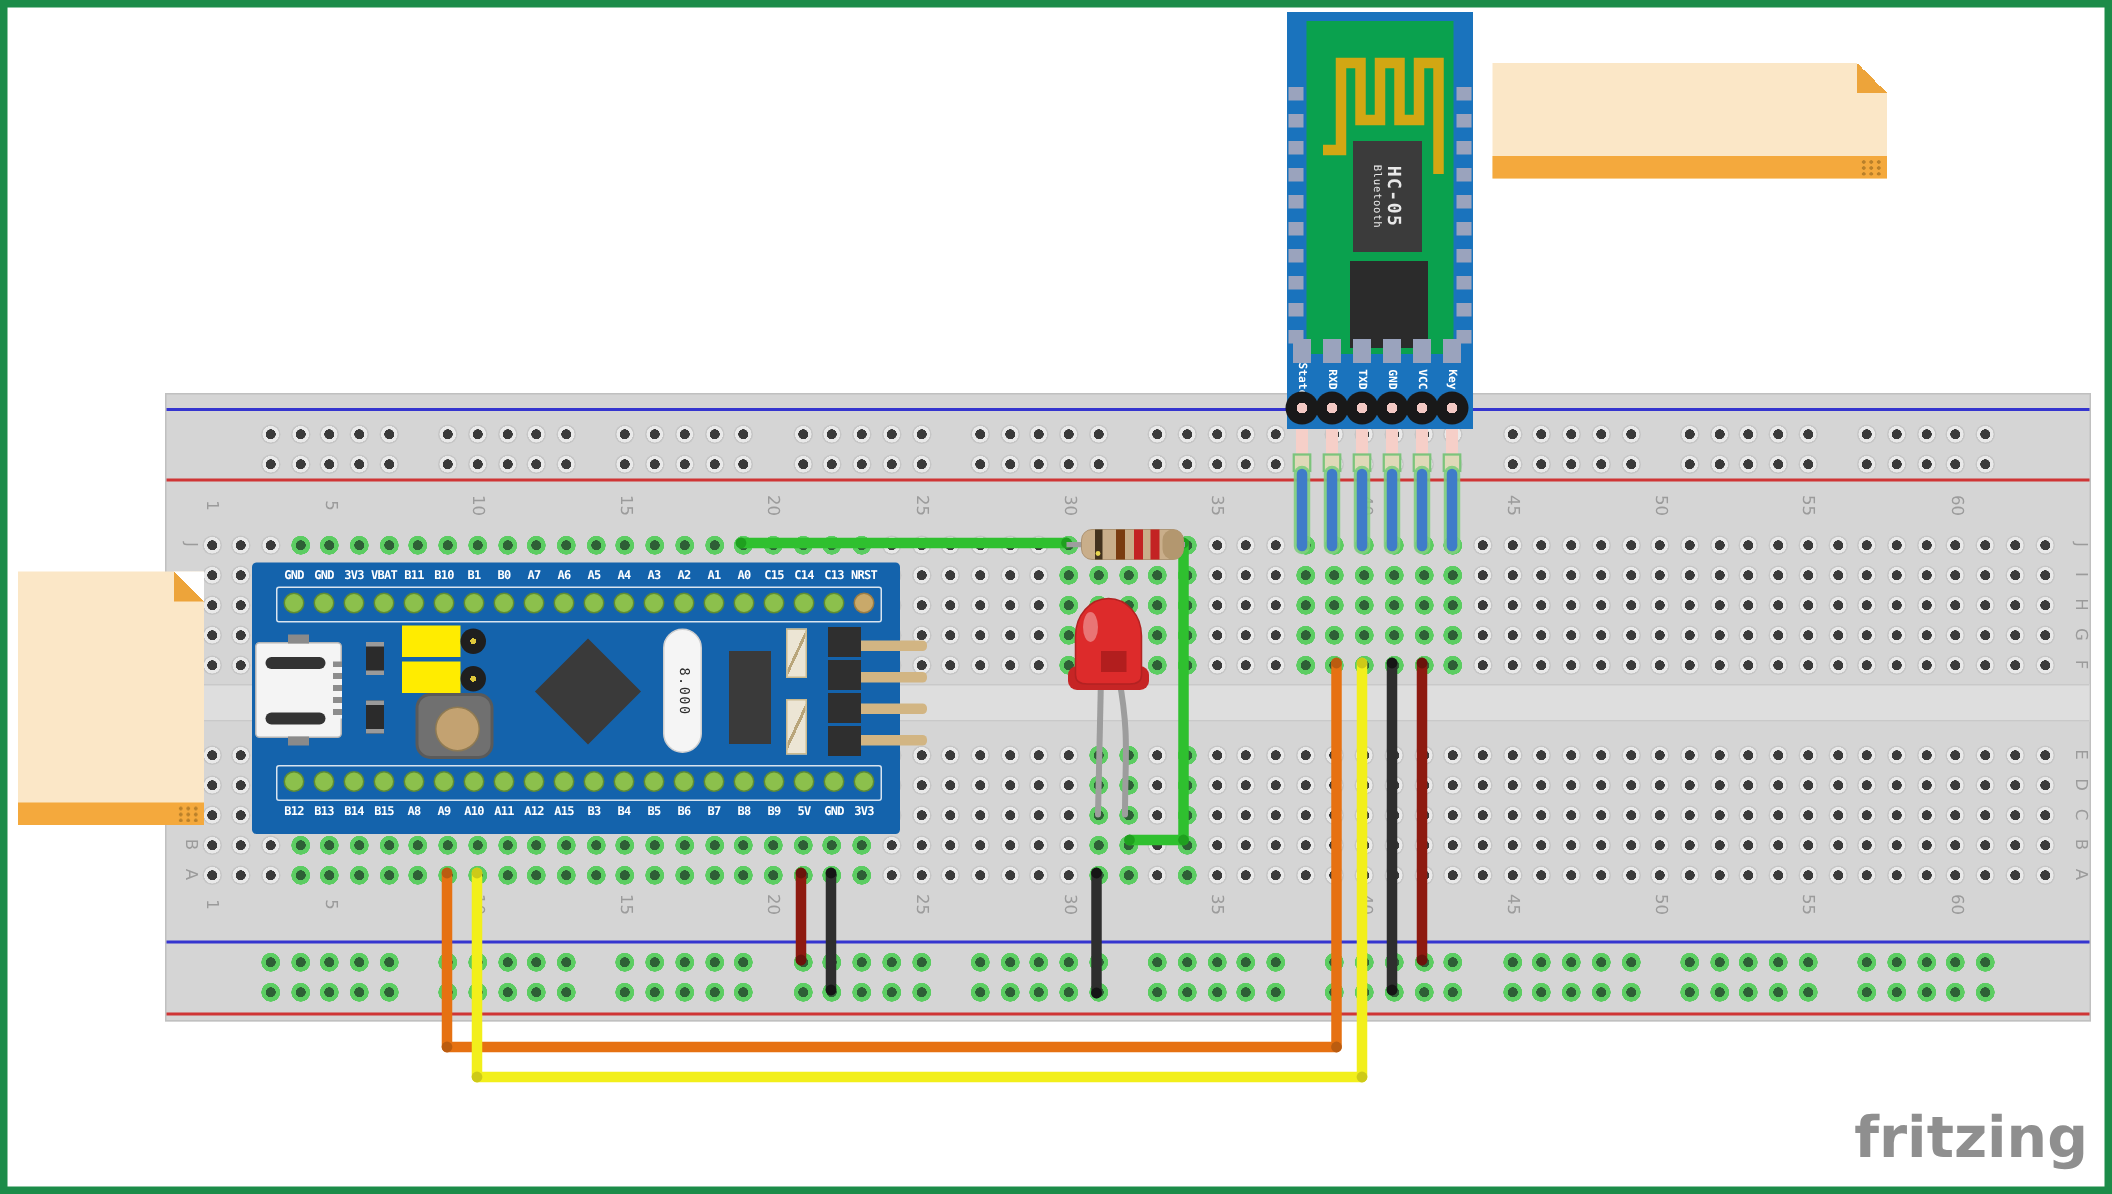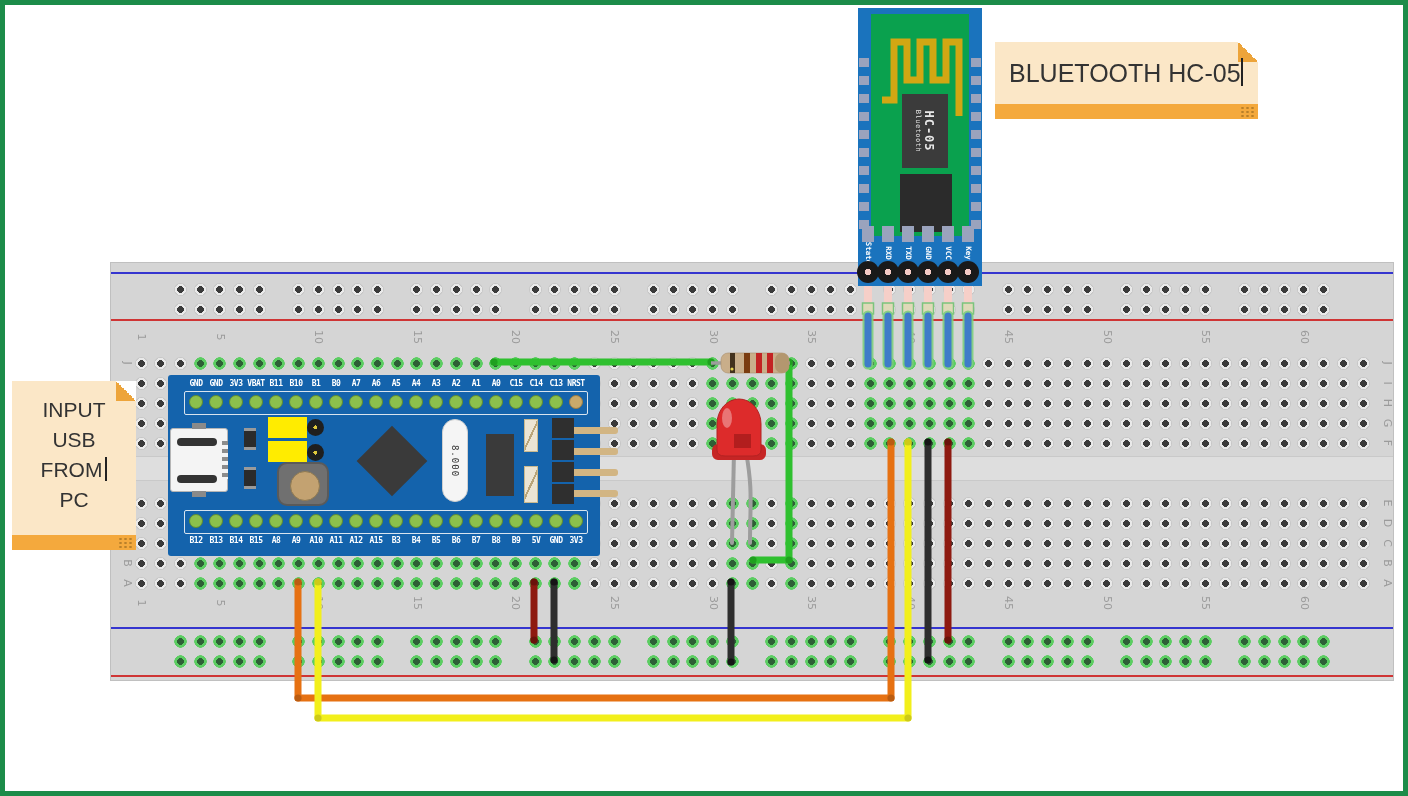--- a/index.html
+++ b/index.html
@@ -1212,32 +1212,26 @@
       <div class="bpad" style="left: 84px;"></div>
       <div class="hc-pinlbl" style="left: 75px;">VCC</div>
       <div class="hc-pin" style="left: 79px;"></div>
       <div class="bpad" style="left: 104px;"></div>
       <div class="hc-pinlbl" style="left: 95px;">Key</div>
       <div class="hc-pin" style="left: 99px;"></div>
     </div>
 
   <div class="note" id="note-bt">
     <div class="fold"></div>
-    <div class="txt"><span>BLUETOOTH HC-05</span><span class="caret" style="height:28px"></span></div>
     <div class="bar">
         <div class="grip"></div>
       </div>
   </div>
 
   <div class="note" id="note-usb">
     <div class="fold"></div>
-    <div class="txt" id="note-usb-lines">
-        <div>INPUT</div>
-        <div>USB</div>
-        <div>FROM<span class="caret" style="height: 24px; margin-left: 3px;"></span></div>
-        <div>PC</div>
-      </div>
     <div class="bar">
         <div class="grip"></div>
       </div>
   </div>
 
+  <div id="watermark">fritzing</div>
 </div>
 
 </body></html>

